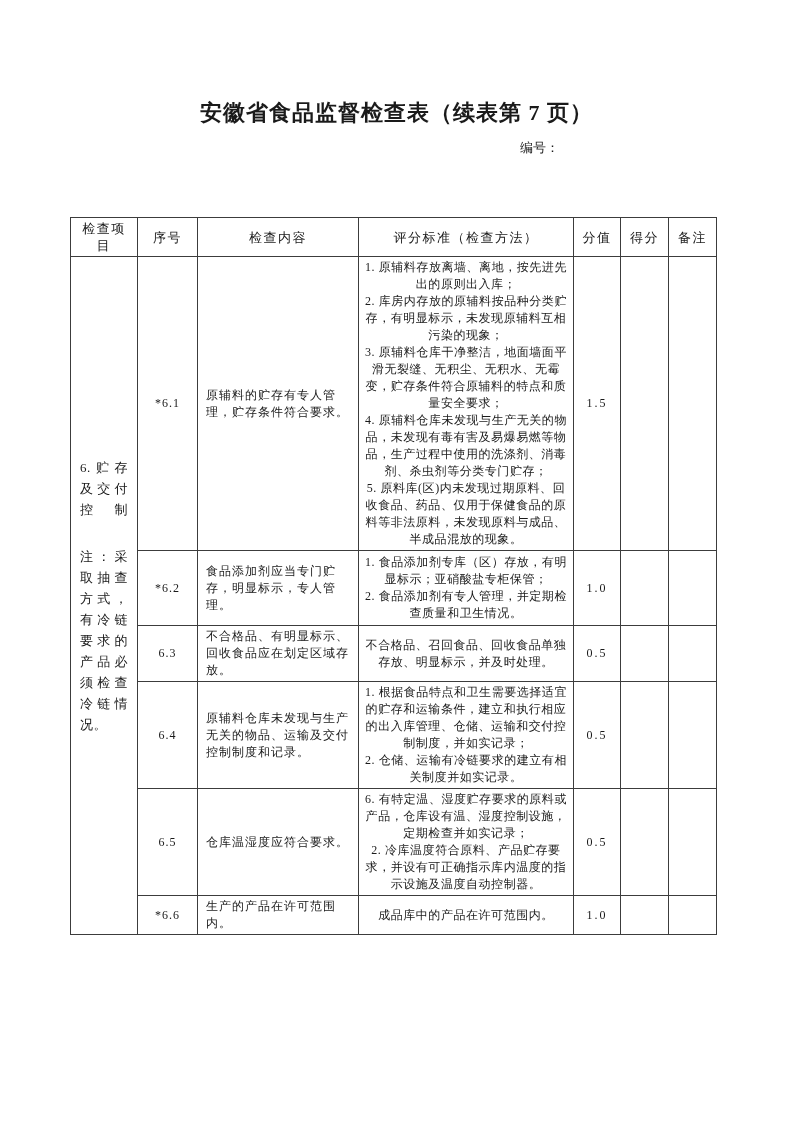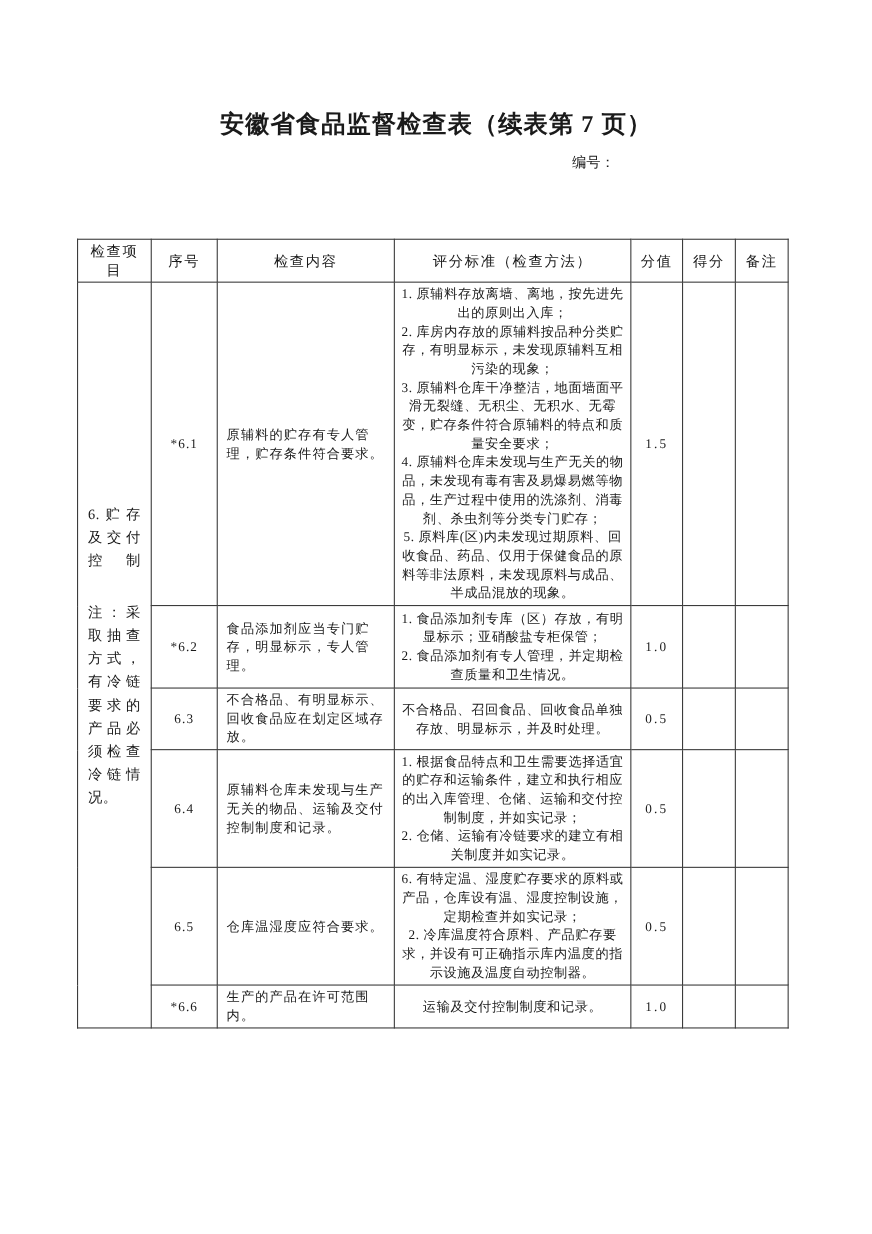--- a/index.html
+++ b/index.html
@@ -182,21 +182,21 @@
         <td class="cell-content">仓库温湿度应符合要求。</td>
         <td class="cell-criteria">6. 有特定温、湿度贮存要求的原料或产品，仓库设有温、湿度控制设施，定期检查并如实记录；
 2. 冷库温度符合原料、产品贮存要求，并设有可正确指示库内温度的指示设施及温度自动控制器。</td>
         <td class="cell-score">0.5</td>
         <td class="cell-earned"></td>
         <td class="cell-remark"></td>
       </tr>
       <tr class="row-6">
         <td class="cell-seq">*6.6</td>
         <td class="cell-content">生产的产品在许可范围内。</td>
-        <td class="cell-criteria">运输及交付控制制度和记录。</td>
+        <td class="cell-criteria">成品库中的产品在许可范围内。</td>
         <td class="cell-score">1.0</td>
         <td class="cell-earned"></td>
         <td class="cell-remark"></td>
       </tr>
     </tbody>
   </table>
 
 </div>
 
 </body></html>

